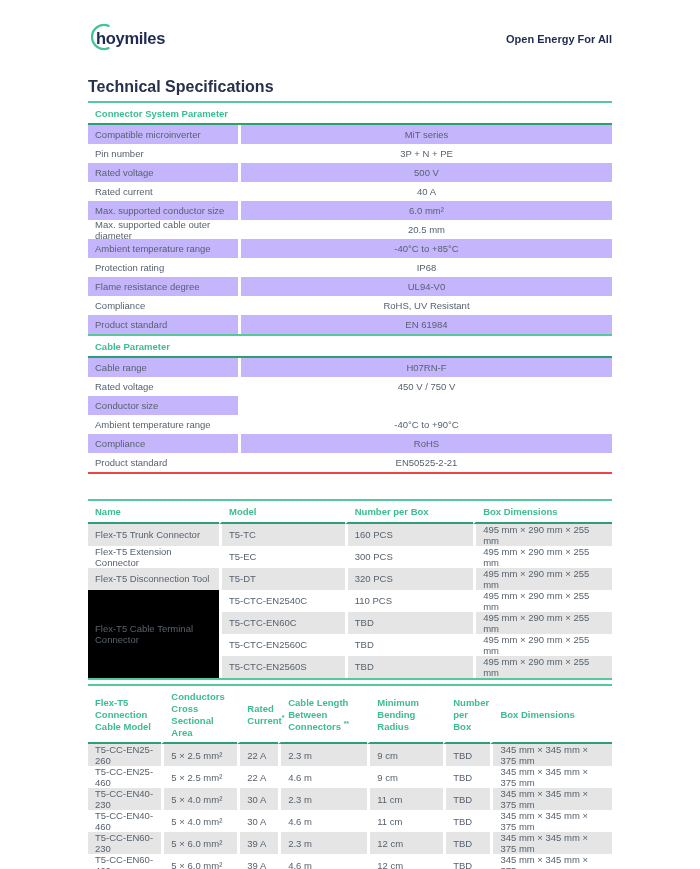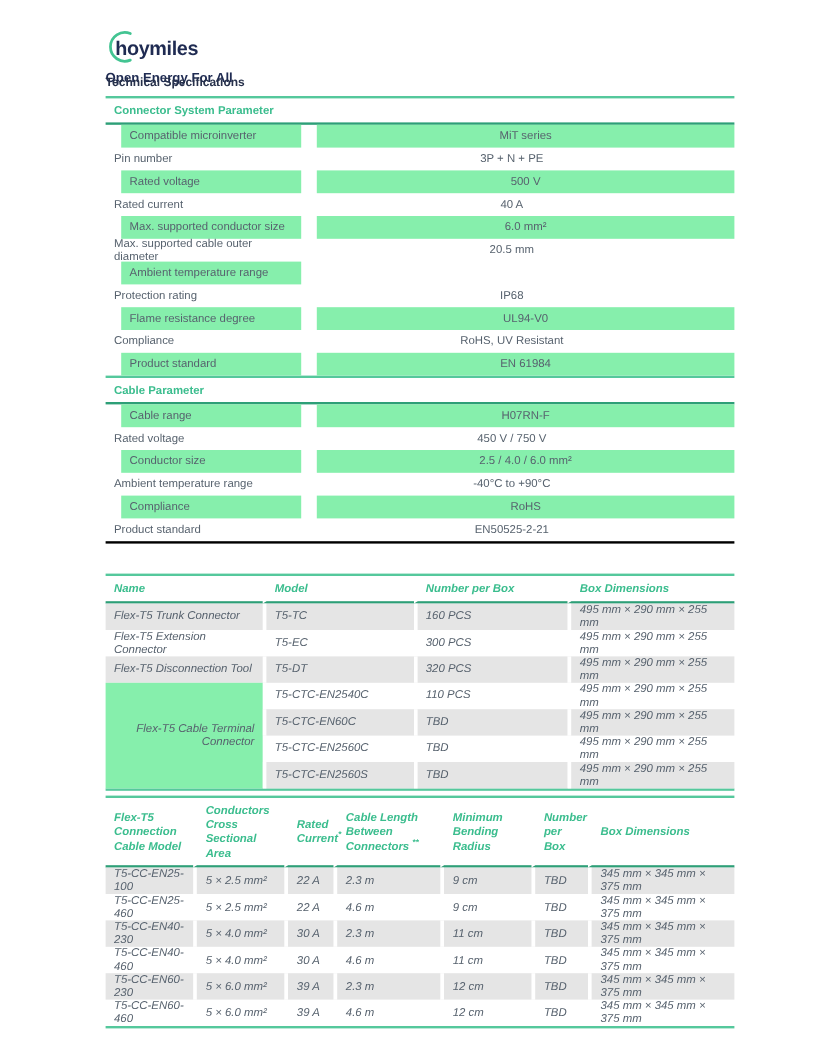--- a/index.html
+++ b/index.html
@@ -4,58 +4,58 @@
 <style>
   html,body{margin:0;padding:0;}
   body{
     width:700px;height:869px;background:#ffffff;overflow:hidden;
     font-family:"Liberation Sans","DejaVu Sans",sans-serif;
     -webkit-font-smoothing:antialiased;
   }
   .page{padding:24px 88px 0 88px;width:524px;}
 
   
-  .top{display:flex;justify-content:space-between;align-items:flex-start;height:30px;margin-bottom:10px;flex-direction:column;}
+  .top{display:flex;justify-content:space-between;align-items:center;height:30px;margin-bottom:24px;}
   .tagline{font-size:11px;font-weight:bold;color:#1f2b52;}
 
   
-  .h1{font-size:10px;font-weight:bold;color:#27314b;margin:0 0 5px 0;}
-
-  
-  .spec{border-top:2px solid #55c89c;border-bottom:2px solid #000000;}
+  .h1{font-size:16px;font-weight:bold;color:#27314b;margin:0 0 5px 0;}
+
+  
+  .spec{border-top:2px solid #55c89c;border-bottom:2px solid #ef4444;}
   .sec-head{
     font-size:9.5px;font-weight:bold;color:#3bbd8e;
     padding:5px 7px 4px 7px;border-bottom:2px solid #2d9f77;
   }
   .sec-head.second{border-top:2px solid #55c89c;}
   .srow{display:flex;height:19px;align-items:stretch;}
   .slabel{
     width:143px;padding-left:7px;display:flex;align-items:center;
     font-size:9.5px;color:#57626e;
   }
   .sval{
     flex:1;margin-left:3px;display:flex;align-items:center;justify-content:center;
     font-size:9.5px;color:#57626e;
   }
-  .srow.odd .slabel,.srow.odd .sval{background:#86efac;margin-left:13px;}
+  .srow.odd .slabel,.srow.odd .sval{background:#c4b5fd;}
 
   
   .ord-block{margin-top:25px;}
-  table{width:100%;border-collapse:separate;border-spacing:0;table-layout:fixed;font-style:italic;}
+  table{width:100%;border-collapse:separate;border-spacing:0;table-layout:fixed;}
   .otable{border-top:2px solid #55c89c;border-bottom:2px solid #55c89c;}
   .otable th{
     font-size:9.5px;font-weight:bold;color:#3bbd8e;text-align:left;
     padding:5px 7px 4px 7px;border-bottom:2px solid #2d9f77;vertical-align:middle;line-height:1.25;
   }
   .otable td{
     font-size:9.5px;color:#57626e;height:19px;padding:0 7px;vertical-align:middle;
   }
   .otable td.sep,.otable th.sep{border-left:3px solid #ffffff;}
   .otable tr.odd td{background:#e5e5e5;}
-  .otable td.merged{background:#86efac;vertical-align:middle;text-align:right;}
+  .otable td.merged{background:#000000;vertical-align:middle;}
   .cable{margin-top:4px;}
   .cable td{height:21px;}
   sup.mark{font-size:7px;vertical-align:super;line-height:0;}
 </style>
 </head>
 <body>
 
 <div class="page">
 
   <div class="top">
@@ -92,20 +92,21 @@
     <div class="srow odd">
         <div class="slabel">Max. supported conductor size</div>
         <div class="sval">6.0 mm²</div>
       </div>
     <div class="srow">
         <div class="slabel">Max. supported cable outer diameter</div>
         <div class="sval">20.5 mm</div>
       </div>
     <div class="srow odd">
         <div class="slabel">Ambient temperature range</div>
+        <div class="sval">-40°C to +85°C</div>
       </div>
     <div class="srow">
         <div class="slabel">Protection rating</div>
         <div class="sval">IP68</div>
       </div>
     <div class="srow odd">
         <div class="slabel">Flame resistance degree</div>
         <div class="sval">UL94-V0</div>
       </div>
     <div class="srow">
@@ -122,21 +123,20 @@
     <div class="srow odd">
         <div class="slabel">Cable range</div>
         <div class="sval">H07RN-F</div>
       </div>
     <div class="srow">
         <div class="slabel">Rated voltage</div>
         <div class="sval">450 V / 750 V</div>
       </div>
     <div class="srow odd">
         <div class="slabel">Conductor size</div>
-        <div class="sval">2.5 / 4.0 / 6.0 mm²</div>
       </div>
     <div class="srow">
         <div class="slabel">Ambient temperature range</div>
         <div class="sval">-40°C to +90°C</div>
       </div>
     <div class="srow odd">
         <div class="slabel">Compliance</div>
         <div class="sval">RoHS</div>
       </div>
     <div class="srow">
@@ -221,21 +221,21 @@
           <th class="sep">Conductors Cross Sectional Area</th>
           <th class="sep"><span>Rated Current</span><sup class="mark">*</sup></th>
           <th class="sep"><span>Cable Length Between Connectors</span> <sup class="mark">**</sup></th>
           <th class="sep">Minimum Bending Radius</th>
           <th class="sep">Number per Box</th>
           <th class="sep">Box Dimensions</th>
         </tr>
       </thead>
       <tbody>
         <tr class="odd">
-          <td>T5-CC-EN25-100</td>
+          <td>T5-CC-EN25-260</td>
           <td class="sep">5 × 2.5 mm²</td>
           <td class="sep">22 A</td>
           <td class="sep">2.3 m</td>
           <td class="sep">9 cm</td>
           <td class="sep">TBD</td>
           <td class="sep">345 mm × 345 mm × 375 mm</td>
         </tr>
         <tr>
           <td>T5-CC-EN25-460</td>
           <td class="sep">5 × 2.5 mm²</td>

